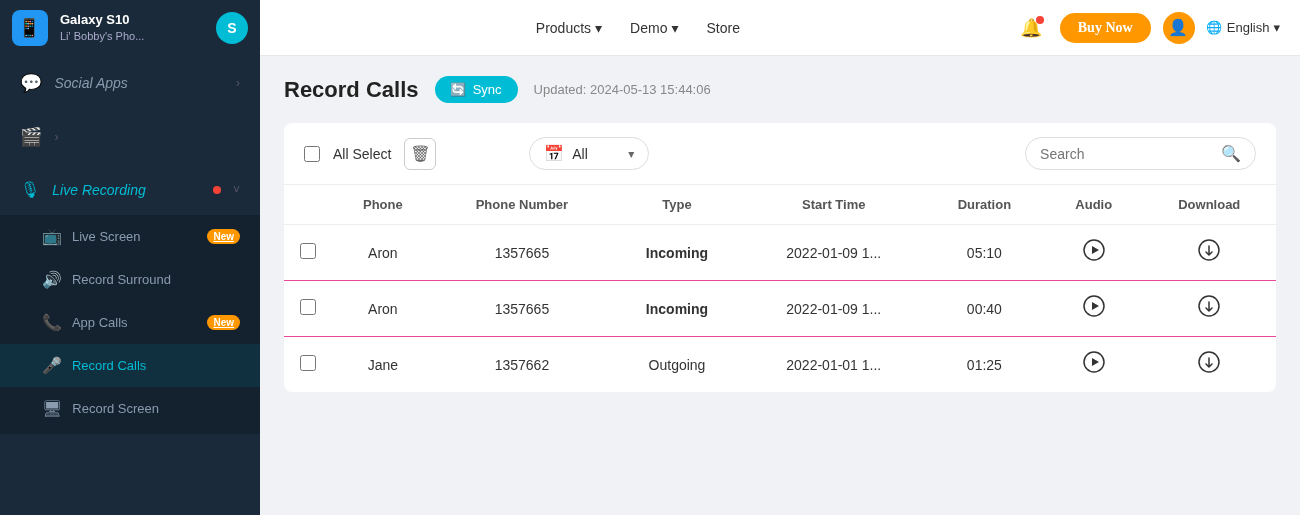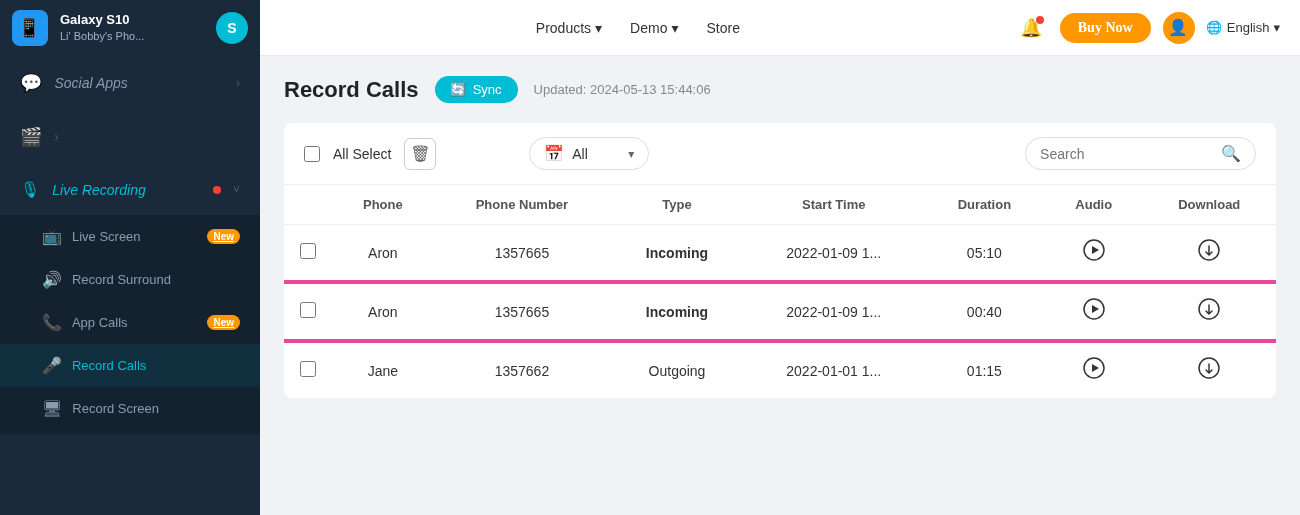--- a/index.html
+++ b/index.html
@@ -272,21 +272,21 @@
       color: #555;
       border-bottom: 1px solid #eee;
       background: white;
     }
     .data-table th:first-child { width: 44px; }
     .data-table td {
       padding: 14px 16px;
       text-align: center;
       font-size: 14px;
       color: #333;
-      border-bottom: 4px solid #ec4899;
+      border-bottom: 1px solid #ec4899;
     }
     .data-table td:first-child { width: 44px; }
     .data-table tr:last-child td { border-bottom: none; }
     .row-checkbox {
       width: 16px; height: 16px;
       border: 1.5px solid #ccc;
       border-radius: 3px;
       cursor: pointer;
       background: white;
     }
@@ -490,21 +490,21 @@
     </td>
   </tr>
               <tr>
     <td>
       <input type="checkbox" class="row-checkbox" style="">
     </td>
     <td>Jane</td>
     <td>1357662</td>
     <td class="type-outgoing">Outgoing</td>
     <td>2022-01-01 1...</td>
-    <td>01:15</td>
+    <td>01:25</td>
     <td>
       <span class="play-icon"><svg width="22" height="22" viewBox="0 0 22 22" fill="none" xmlns="http://www.w3.org/2000/svg">
     <circle cx="11" cy="11" r="10" stroke="#333" stroke-width="1.5"></circle>
     <polygon points="9,7 16,11 9,15" fill="#333"></polygon>
   </svg></span>
     </td>
     <td>
       <span class="download-icon"><svg width="22" height="22" viewBox="0 0 22 22" fill="none" xmlns="http://www.w3.org/2000/svg">
     <circle cx="11" cy="11" r="10" stroke="#333" stroke-width="1.5"></circle>
     <path d="M11 7v7M8 13l3 3 3-3" stroke="#333" stroke-width="1.5" stroke-linecap="round" stroke-linejoin="round"></path>

